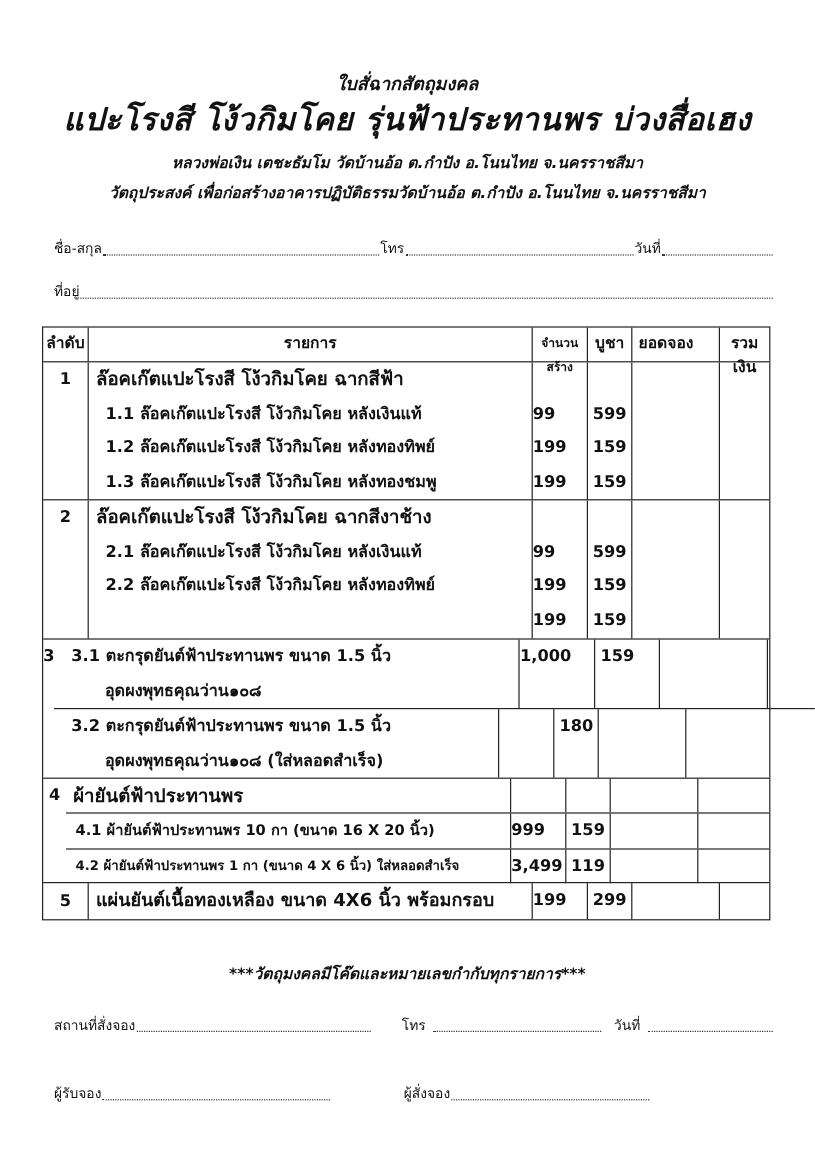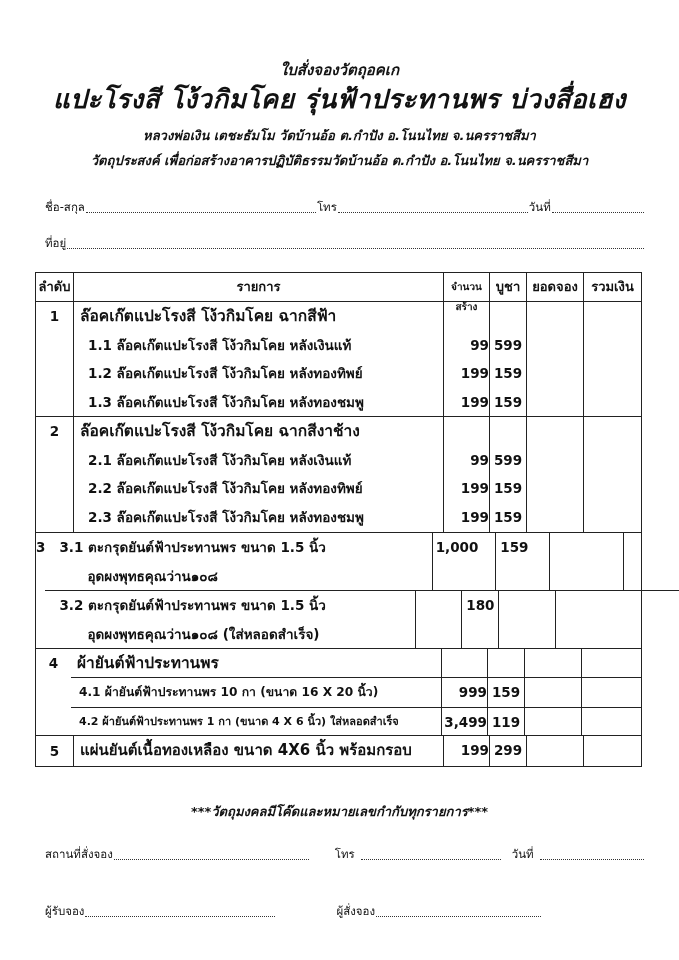--- a/index.html
+++ b/index.html
@@ -14,36 +14,36 @@
   .field{font-size:11.5px;white-space:nowrap;display:flex;align-items:flex-end;}
   .field .dots{flex:1;border-bottom:1px dotted #333;height:1px;margin:0 1px 3px 1px;}
   
   .tbl{left:35px;top:272px;width:607px;border:1.5px solid #222;box-sizing:border-box;}
   .row{display:flex;border-top:1.3px solid #222;}
   .row.first{border-top:none;}
   .c{box-sizing:border-box;border-left:1.3px solid #222;font-weight:bold;font-size:13.5px;}
   .c:first-child{border-left:none;}
   .c-no{width:37px;text-align:center;padding-top:6px;}
   .c-item{width:370px;padding-left:6px;}
-  .c-qty{width:46px;text-align:right;}
+  .c-qty{width:46px;text-align:left;}
   .c-price{width:37px;text-align:center;}
   .c-res{width:57px;}
-  .c-total{flex:1;}
+  .c-total{flex:1;margin-left:16px;}
   .hdr .c{font-size:13px;text-align:center;padding:4px 0;height:28px;line-height:20px;}
   .hdr .c-qty{font-size:10px;}
   .line{height:28.5px;line-height:28.5px;white-space:nowrap;}
   .line.big{font-size:15.5px;}
   .line.ind2{padding-left:28px;}
   .small{font-size:12.2px;}
   .note{top:801px;font-size:13px;font-style:italic;font-weight:bold;}
 </style>
 </head>
 <body>
 
-<div class="abs center t-sub">ใบสั่งจองวัตถุอคเก</div>
+<div class="abs center t-sub">ใบสั่ฉากสัตถุมงคล</div>
 <div class="abs center t-main">แปะโรงสี โง้วกิมโคย รุ่นฟ้าประทานพร บ่วงสื่อเฮง</div>
 <div class="abs center t-line l1">หลวงพ่อเงิน เตชะธัมโม วัดบ้านอ้อ ต.กำปัง อ.โนนไทย จ.นครราชสีมา</div>
 <div class="abs center t-line l2">วัตถุประสงค์ เพื่อก่อสร้างอาคารปฏิบัติธรรมวัดบ้านอ้อ ต.กำปัง อ.โนนไทย จ.นครราชสีมา</div>
 
 <div class="abs field" style="left:45px;top:198px;width:600px;">
   <span>ชื่อ-สกุล</span>
   <span class="dots" style="flex:0 0 230px;"></span>
   <span>โทร</span>
   <span class="dots" style="flex:0 0 190px;"></span>
   <span>วันที่</span>
@@ -87,21 +87,20 @@
     <div class="c c-res"></div>
     <div class="c c-total"></div>
   </div>
 
   <div class="row" style="height:115px;">
     <div class="c c-no">2</div>
     <div class="c c-item">
       <div class="line big">ล๊อคเก๊ตแปะโรงสี โง้วกิมโคย ฉากสีงาช้าง</div>
       <div class="line" style="padding-left:8px;">2.1 ล๊อคเก๊ตแปะโรงสี โง้วกิมโคย หลังเงินแท้</div>
       <div class="line" style="padding-left:8px;">2.2 ล๊อคเก๊ตแปะโรงสี โง้วกิมโคย หลังทองทิพย์</div>
-      <div class="line" style="padding-left:8px;">2.3 ล๊อคเก๊ตแปะโรงสี โง้วกิมโคย หลังทองชมพู</div>
     </div>
     <div class="c c-qty">
       <div class="line"></div>
       <div class="line">99</div>
       <div class="line">199</div>
       <div class="line">199</div>
     </div>
     <div class="c c-price">
       <div class="line"></div>
       <div class="line">599</div>

